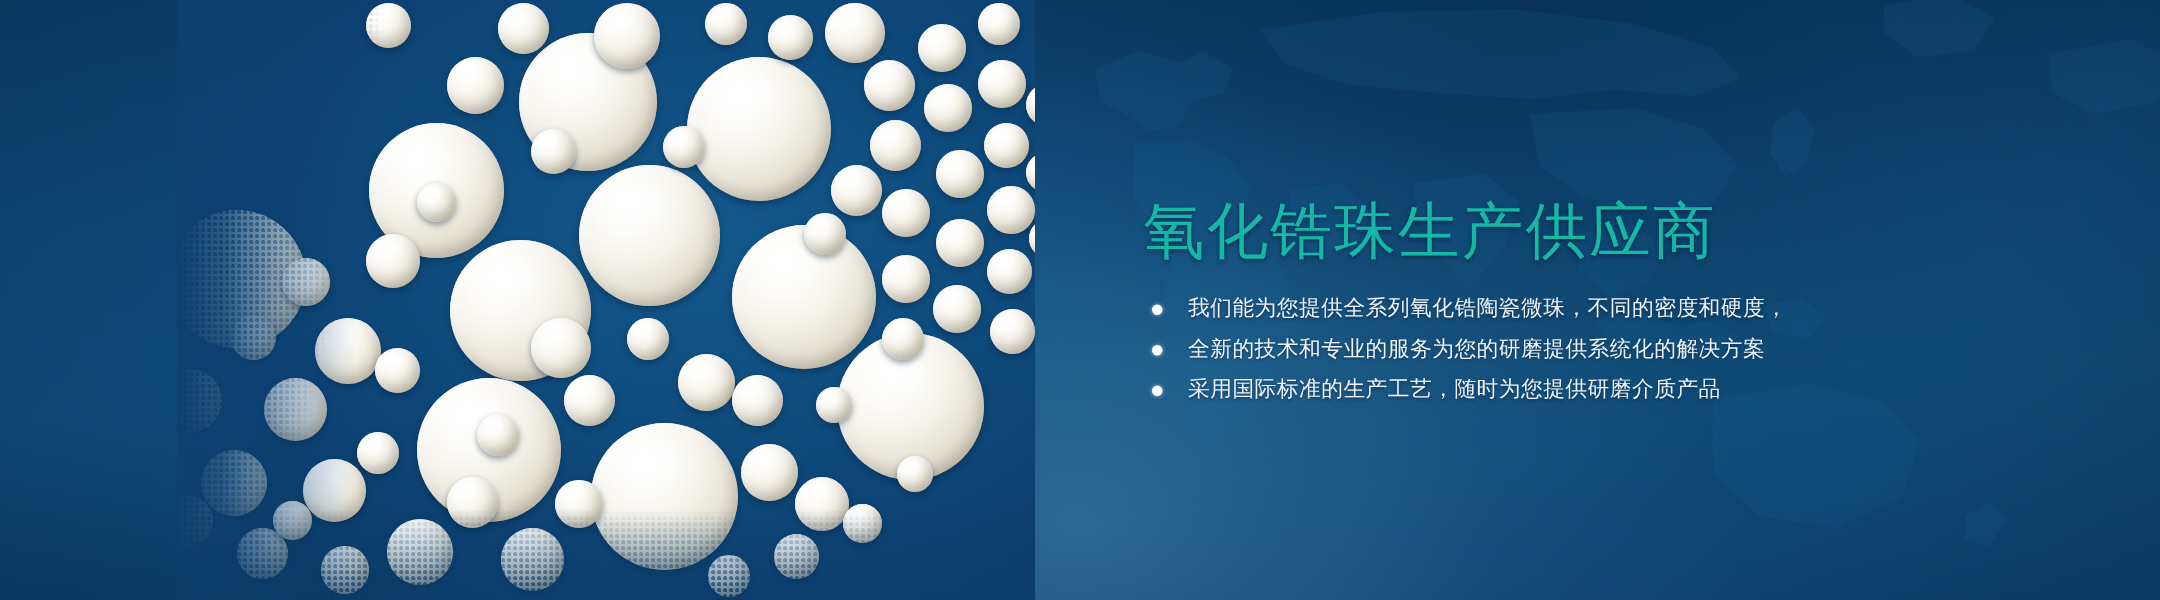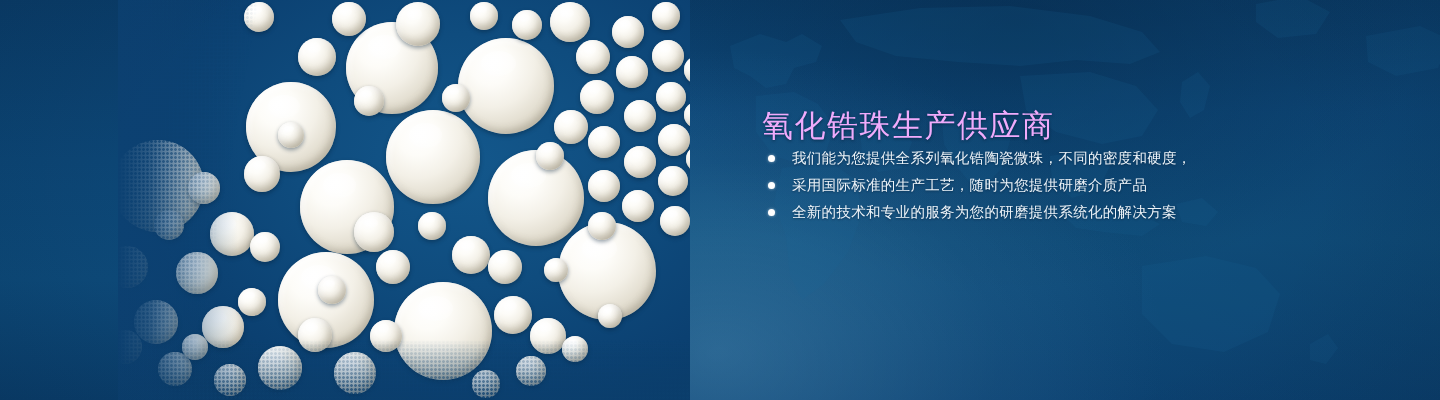--- a/index.html
+++ b/index.html
@@ -102,29 +102,31 @@
     background:linear-gradient(0deg,rgba(11,62,108,0.55) 0%,rgba(11,62,108,0) 100%);
     pointer-events:none;
   }
 
   
   .copy{
     position:absolute; left:762px; top:106px;
     width:520px;
   }
   .headline{
-    color:#f0abfc;
-    font-size:31px;
+    color:#14b8a6;
+    font-size:41px;
     line-height:40px;
     letter-spacing:1.5px;
     font-weight:400;
     text-shadow:0 1px 3px rgba(2,22,44,0.55);
     white-space:nowrap;
+    margin-top:28px;
   }
   .bullets{
+    margin-top:20px;
     list-style:none;
   }
   .bullet{
     position:relative;
     padding-left:30px;
     color:#eef4f9;
     font-size:14.5px;
     line-height:25px;
     letter-spacing:0.3px;
     text-shadow:0 1px 2px rgba(2,22,44,0.45);
@@ -276,22 +278,22 @@
   <div class="copy">
     <h1 class="headline">氧化锆珠生产供应商</h1>
 
     <ul class="bullets">
       <li class="bullet">
         <span class="dot"></span>
         <span>我们能为您提供全系列氧化锆陶瓷微珠，不同的密度和硬度，</span>
       </li>
       <li class="bullet">
         <span class="dot"></span>
-        <span>采用国际标准的生产工艺，随时为您提供研磨介质产品</span>
+        <span>全新的技术和专业的服务为您的研磨提供系统化的解决方案</span>
       </li>
       <li class="bullet">
         <span class="dot"></span>
-        <span>全新的技术和专业的服务为您的研磨提供系统化的解决方案</span>
+        <span>采用国际标准的生产工艺，随时为您提供研磨介质产品</span>
       </li>
     </ul>
   </div>
 
 </div>
 
 </body></html>

